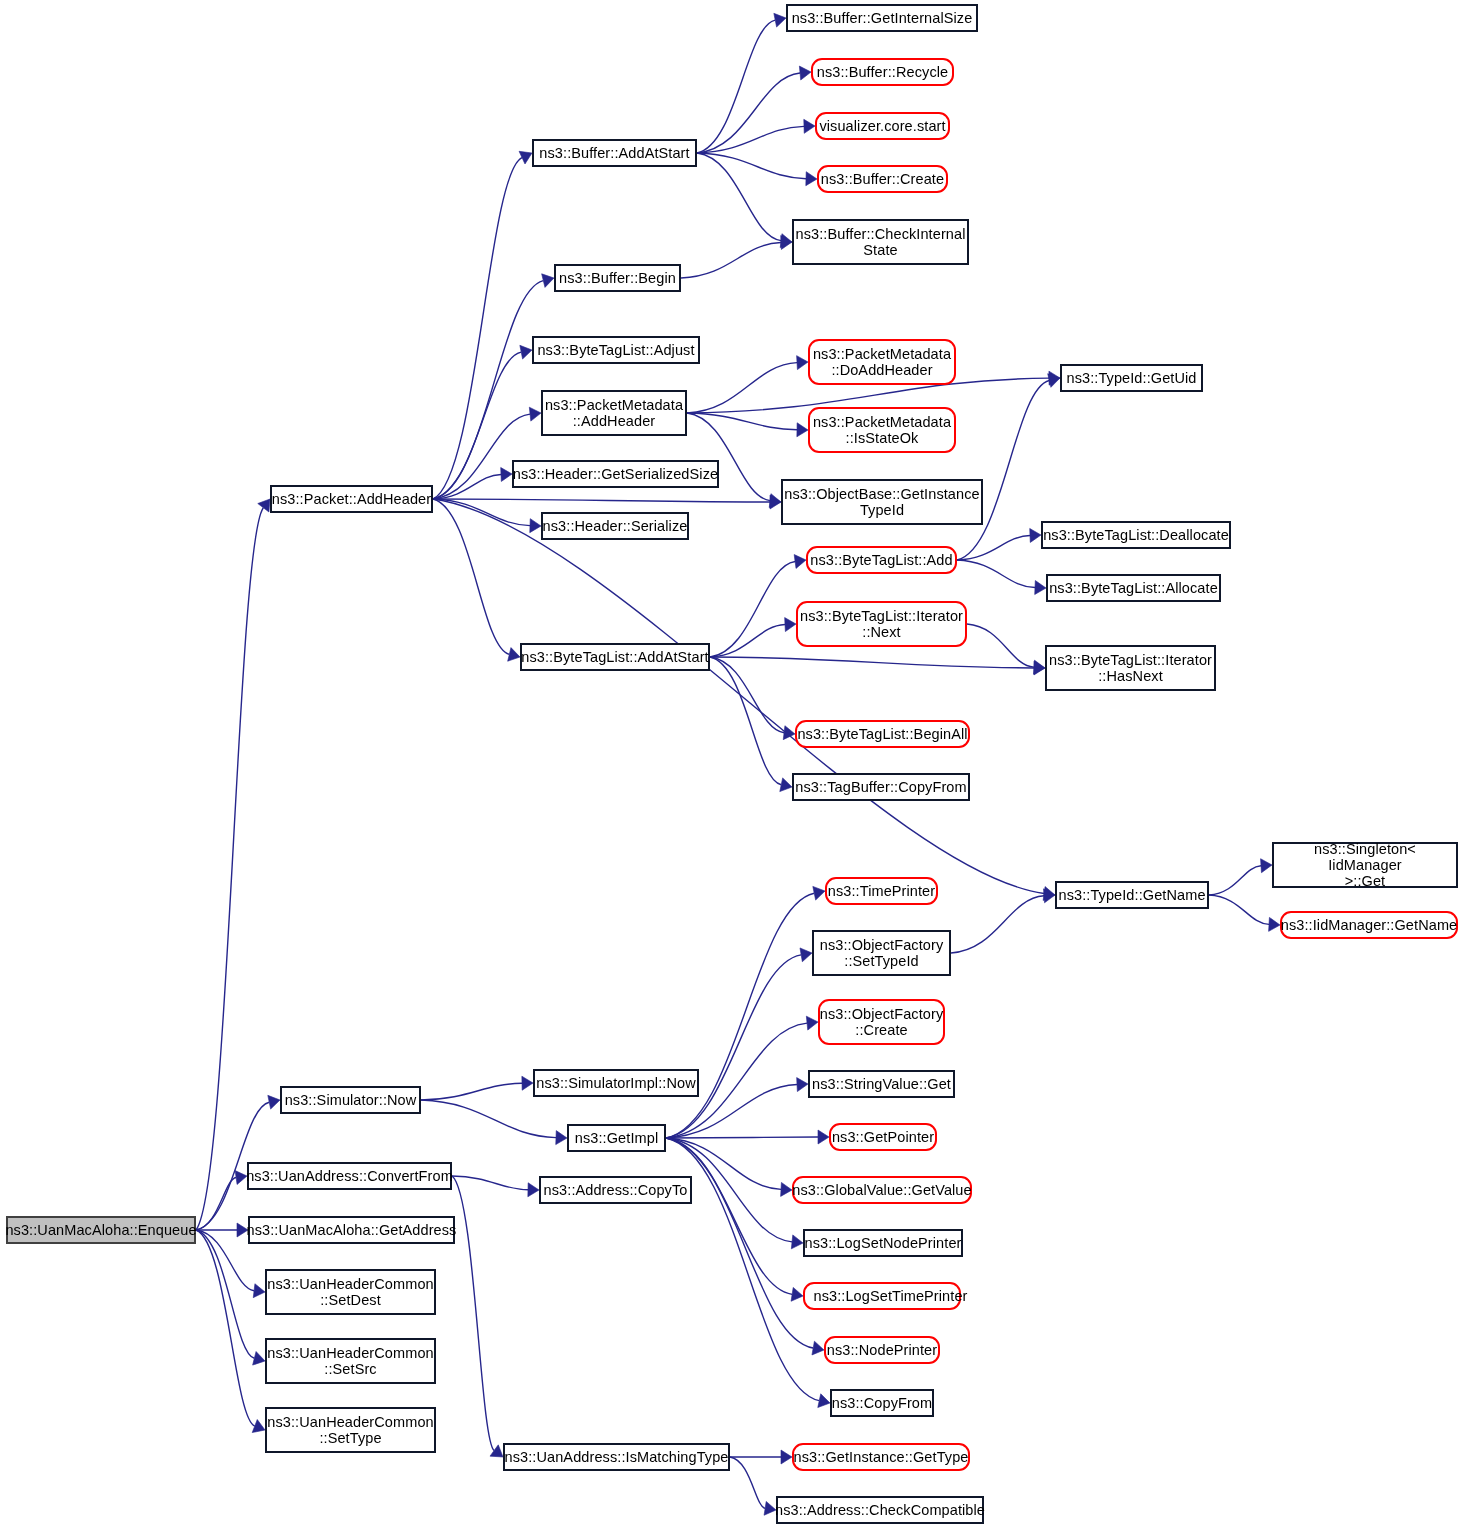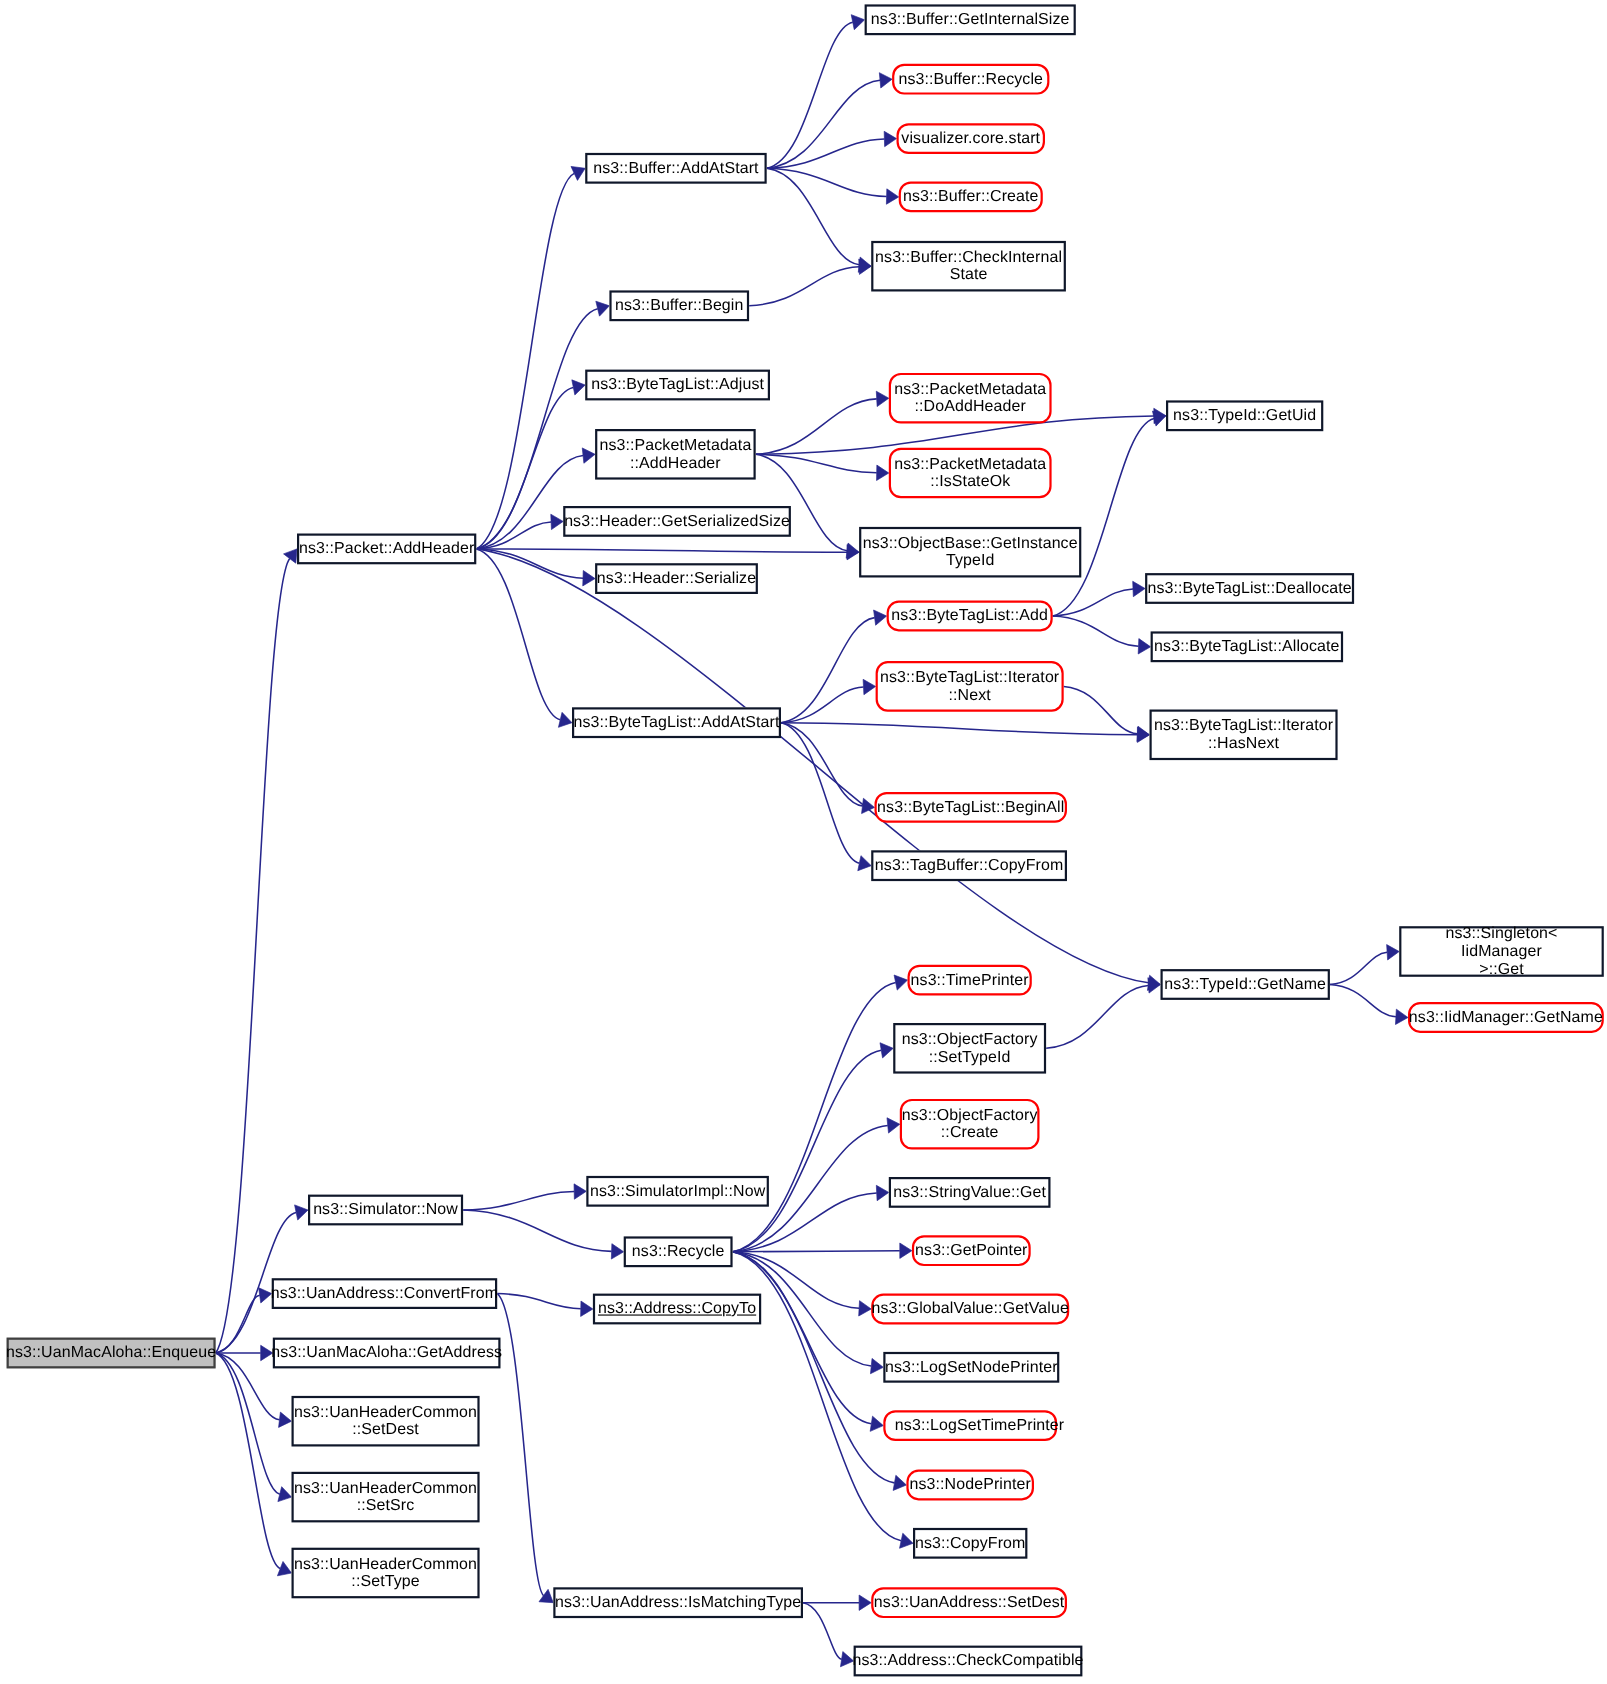--- a/index.html
+++ b/index.html
@@ -212,32 +212,32 @@
       <div class="node red" style="left: 1280px; top: 911px; width: 178px; height: 28px;">ns3::IidManager::GetName</div>
       <div class="node red" style="left: 825px; top: 877px; width: 113px; height: 28px;">ns3::TimePrinter</div>
       <div class="node" style="left: 812px; top: 930px; width: 139px; height: 46px;">ns3::ObjectFactory
 ::SetTypeId</div>
       <div class="node red" style="left: 818px; top: 999px; width: 127px; height: 46px;">ns3::ObjectFactory
 ::Create</div>
       <div class="node" style="left: 808px; top: 1070px; width: 147px; height: 28px;">ns3::StringValue::Get</div>
       <div class="node" style="left: 280px; top: 1086px; width: 141px; height: 28px;">ns3::Simulator::Now</div>
       <div class="node" style="left: 533px; top: 1069px; width: 166px; height: 28px;">ns3::SimulatorImpl::Now</div>
       <div class="node red" style="left: 829px; top: 1123px; width: 108px; height: 28px;">ns3::GetPointer</div>
-      <div class="node" style="left: 567px; top: 1124px; width: 99px; height: 28px;">ns3::Recycle</div>
+      <div class="node" style="left: 567px; top: 1124px; width: 99px; height: 28px;">ns3::GetImpl</div>
       <div class="node red" style="left: 792px; top: 1176px; width: 180px; height: 28px;">ns3::GlobalValue::GetValue</div>
       <div class="node" style="left: 247px; top: 1162px; width: 205px; height: 28px;">ns3::UanAddress::ConvertFrom</div>
-      <div class="node" style="left: 539px; top: 1176px; width: 153px; height: 28px; text-decoration: underline;">ns3::Address::CopyTo</div>
+      <div class="node" style="left: 539px; top: 1176px; width: 153px; height: 28px;">ns3::Address::CopyTo</div>
       <div class="node" style="left: 803px; top: 1229px; width: 160px; height: 28px;">ns3::LogSetNodePrinter</div>
       <div class="node" style="left: 248px; top: 1216px; width: 207px; height: 28px;">ns3::UanMacAloha::GetAddress</div>
       <div class="node red" style="left: 803px; top: 1282px; width: 158px; height: 28px; padding-left: 20px;">ns3::LogSetTimePrinter</div>
       <div class="node" style="left: 265px; top: 1269px; width: 171px; height: 46px;">ns3::UanHeaderCommon
 ::SetDest</div>
       <div class="node red" style="left: 824px; top: 1336px; width: 116px; height: 28px;">ns3::NodePrinter</div>
       <div class="node" style="left: 265px; top: 1338px; width: 171px; height: 46px;">ns3::UanHeaderCommon
 ::SetSrc</div>
       <div class="node" style="left: 830px; top: 1389px; width: 104px; height: 28px;">ns3::CopyFrom</div>
       <div class="node" style="left: 265px; top: 1407px; width: 171px; height: 46px;">ns3::UanHeaderCommon
 ::SetType</div>
       <div class="node" style="left: 503px; top: 1443px; width: 227px; height: 28px;">ns3::UanAddress::IsMatchingType</div>
-      <div class="node red" style="left: 792px; top: 1443px; width: 178px; height: 28px;">ns3::UanAddress::SetDest</div>
+      <div class="node red" style="left: 792px; top: 1443px; width: 178px; height: 28px;">ns3::GetInstance::GetType</div>
       <div class="node" style="left: 776px; top: 1496px; width: 208px; height: 28px;">ns3::Address::CheckCompatible</div>
     </div>
 </div>
 
 </body></html>

